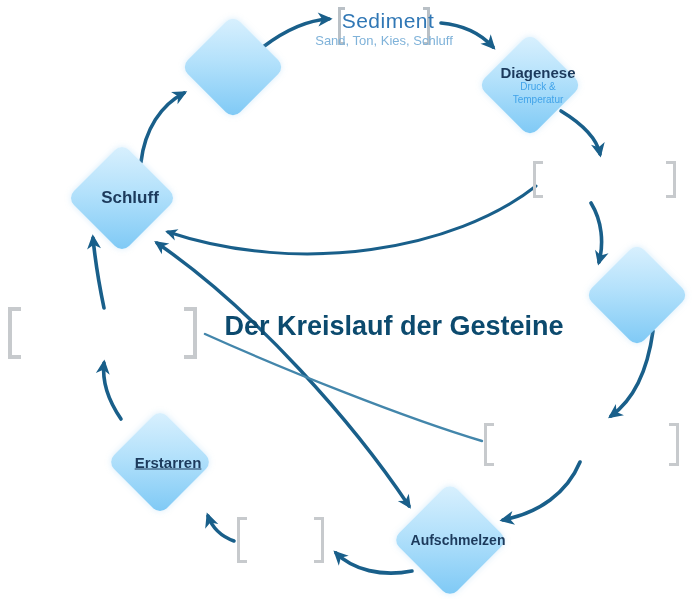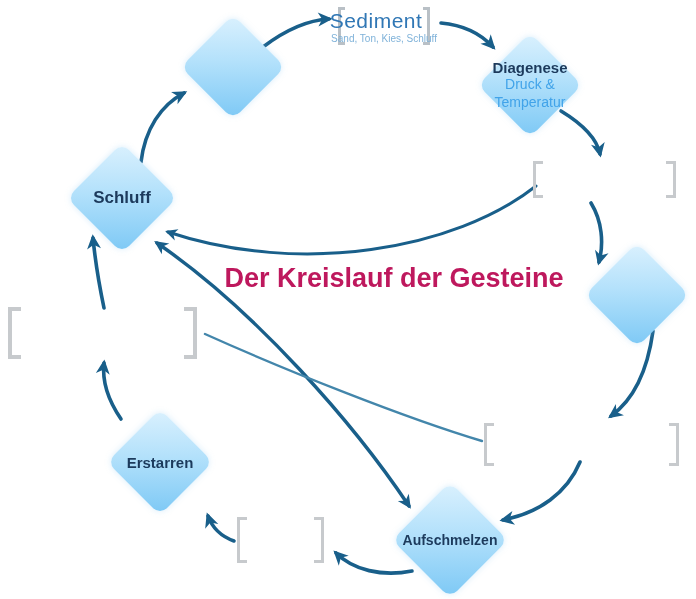--- a/index.html
+++ b/index.html
@@ -11,46 +11,46 @@
   
   .node{position:absolute;width:0;height:0;}
   .dshape{
     position:absolute;left:0;top:0;
     transform:translate(-50%,-50%) rotate(45deg);
     border-radius:10px;
     background:linear-gradient(135deg,#dbf1fe 0%,#b3e1fb 45%,#7cc8f5 100%);
     box-shadow:0 0 6px rgba(140,200,240,.35);
   }
   .dlabel{
-    position:absolute;left:0;top:0;transform:translate(-50%,-50%);
+    position:absolute;left:8px;top:0;transform:translate(-50%,-50%);
     text-align:center;white-space:nowrap;
   }
   .dlabel .main{font-weight:bold;color:#1c3a5c;}
   .dlabel .sub{color:#41a3e9;white-space:pre-line;line-height:1.25;}
   
   .bk{position:absolute;width:10px;box-sizing:border-box;}
   .bk-l{border:3px solid #c7cacd;border-right:none;}
   .bk-r{border:3px solid #c7cacd;border-left:none;}
   .bk-big{width:13px;border-width:4px;}
   
   .sed-bk{position:absolute;width:7px;height:38px;box-sizing:border-box;}
   .sed-bk-l{border:3px solid #b9c0c6;border-right:none;}
   .sed-bk-r{border:3px solid #b9c0c6;border-left:none;}
   .sed-title{
     position:absolute;transform:translateX(-50%);
     font-size:21px;color:#3077b5;white-space:nowrap;letter-spacing:.5px;
   }
   .sed-sub{
     position:absolute;transform:translateX(-50%);
-    font-size:10px;color:#7fb2d9;white-space:nowrap;
+    font-size:13px;color:#7fb2d9;white-space:nowrap;
   }
   
   .big-title{
     position:absolute;transform:translateX(-50%);
-    font-size:27px;font-weight:bold;color:#be185d;white-space:nowrap;
+    font-size:27px;font-weight:bold;color:#0c4a6e;white-space:nowrap;margin-top:48px;
   }
 </style>
 </head>
 <body>
 
 <div id="stage">
 
   <svg class="arrows" width="696" height="599" viewBox="0 0 696 599">
     <defs>
       <marker id="ah" viewBox="0 0 10 10" refX="7.5" refY="5" markerWidth="4.4" markerHeight="4.4" orient="auto-start-reverse" markerUnits="strokeWidth">
@@ -76,53 +76,53 @@
   </svg>
 
   <div class="node" style="left:233px;top:67px;">
     <div class="dshape" style="width:74px;height:74px;"></div>
   </div>
 
   <div class="node" style="left:530px;top:85px;">
     <div class="dshape" style="width:74px;height:74px;"></div>
     <div class="dlabel">
       <div class="main" style="font-size:15px;">Diagenese</div>
-      <div class="sub" style="font-size:14px;text-align:center;">Druck &amp;
+      <div class="sub" style="font-size:10px;text-align:center;">Druck &amp;
 Temperatur</div>
     </div>
   </div>
 
   <div class="node" style="left:122px;top:198px;">
     <div class="dshape" style="width:78px;height:78px;"></div>
     <div class="dlabel">
       <div class="main" style="font-size:17px;">Schluff</div>
     </div>
   </div>
 
   <div class="node" style="left:637px;top:295px;">
     <div class="dshape" style="width:74px;height:74px;"></div>
   </div>
 
   <div class="node" style="left:160px;top:462px;">
     <div class="dshape" style="width:75px;height:75px;"></div>
     <div class="dlabel">
-      <div class="main" style="font-size:15px;">Erstarren</div>
+      <div class="main" style="font-size:15px;text-decoration:underline;">Erstarren</div>
     </div>
   </div>
 
   <div class="node" style="left:450px;top:540px;">
     <div class="dshape" style="width:82px;height:82px;"></div>
     <div class="dlabel">
       <div class="main" style="font-size:14px;">Aufschmelzen</div>
     </div>
   </div>
 
   <div class="sed-bk sed-bk-l" style="left:338px;top:7px;"></div>
   <div class="sed-bk sed-bk-r" style="left:423px;top:7px;"></div>
-  <div class="sed-title" style="left:376px;top:9px;">Sediment</div>
+  <div class="sed-title" style="left:388px;top:9px;">Sediment</div>
   <div class="sed-sub" style="left:384px;top:33px;">Sand, Ton, Kies, Schluff</div>
 
   <div class="bk bk-l" style="left:533px;top:161px;height:37px;"></div>
   <div class="bk bk-r" style="left:666px;top:161px;height:37px;"></div>
 
   <div class="bk bk-l bk-big" style="left:8px;top:307px;height:52px;"></div>
   <div class="bk bk-r bk-big" style="left:184px;top:307px;height:52px;"></div>
 
   <div class="bk bk-l" style="left:484px;top:423px;height:43px;"></div>
   <div class="bk bk-r" style="left:669px;top:423px;height:43px;"></div>

